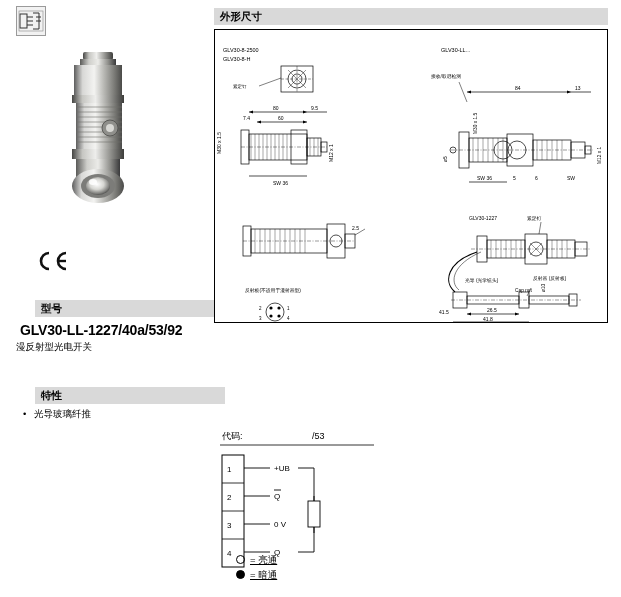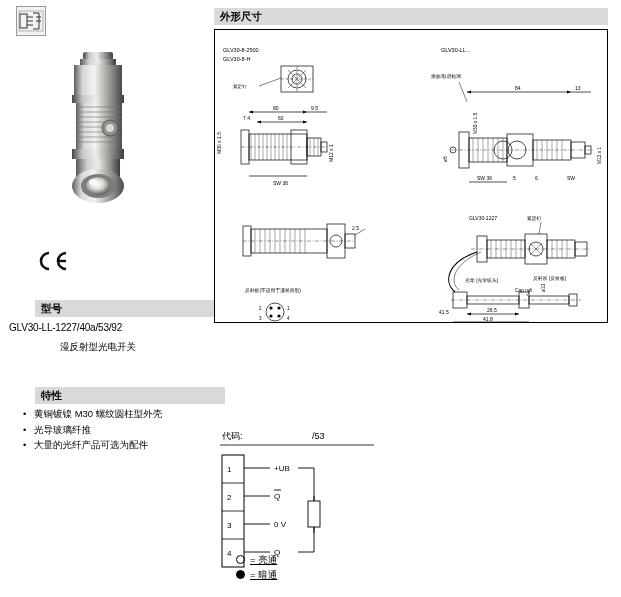--- a/index.html
+++ b/index.html
@@ -67,34 +67,33 @@
     font-weight: bold;
     font-size: 10.5px;
     padding-left: 6px;
     box-sizing: border-box;
   }
   .section-head.left { left: 16px; width: 190px; margin-left: 19px; }
 
   .model-head { top: 300px; }
   .model-name {
     position: absolute;
-    left: 9px;
+    left: 20px;
     top: 322px;
-    font-weight: normal;
-    font-size: 10px;
+    font-weight: bold;
+    font-size: 14px;
     letter-spacing: -0.2px;
   }
   .model-desc {
     position: absolute;
     left: 16px;
     top: 340px;
     font-size: 9.5px;
     line-height: 13px;
     width: 190px;
-    margin-left: 44px;
   }
 
   .feature-head { top: 387px; }
   .feature-list {
     position: absolute;
     left: 22px;
     top: 406px;
     width: 186px;
     margin: 0;
     padding: 0;
@@ -247,23 +246,21 @@
     </div>
 
     <div class="section-head left model-head">型号</div>
     <div class="model-name">GLV30-LL-1227/40a/53/92</div>
     <div class="model-desc">
       <div>漫反射型光电开关</div>
     </div>
 
     <div class="section-head left feature-head">特性</div>
     <ul class="feature-list">
-      <li>黄铜镀镍 M30 螺纹圆柱型外壳</li>
       <li>光导玻璃纤推</li>
-      <li>大量的光纤产品可选为配件</li>
     </ul>
   </div>
 
   <div class="section-head right dim-head">外形尺寸</div>
 
   <div class="dim-box">
     <svg width="392" height="292" viewBox="0 0 392 292" font-family="Liberation Sans, sans-serif">
       <g stroke="#000" fill="none" stroke-width="0.7">
 
         <text x="8" y="22" font-size="5.5" fill="#000" stroke="none">GLV30-8-2500</text>

